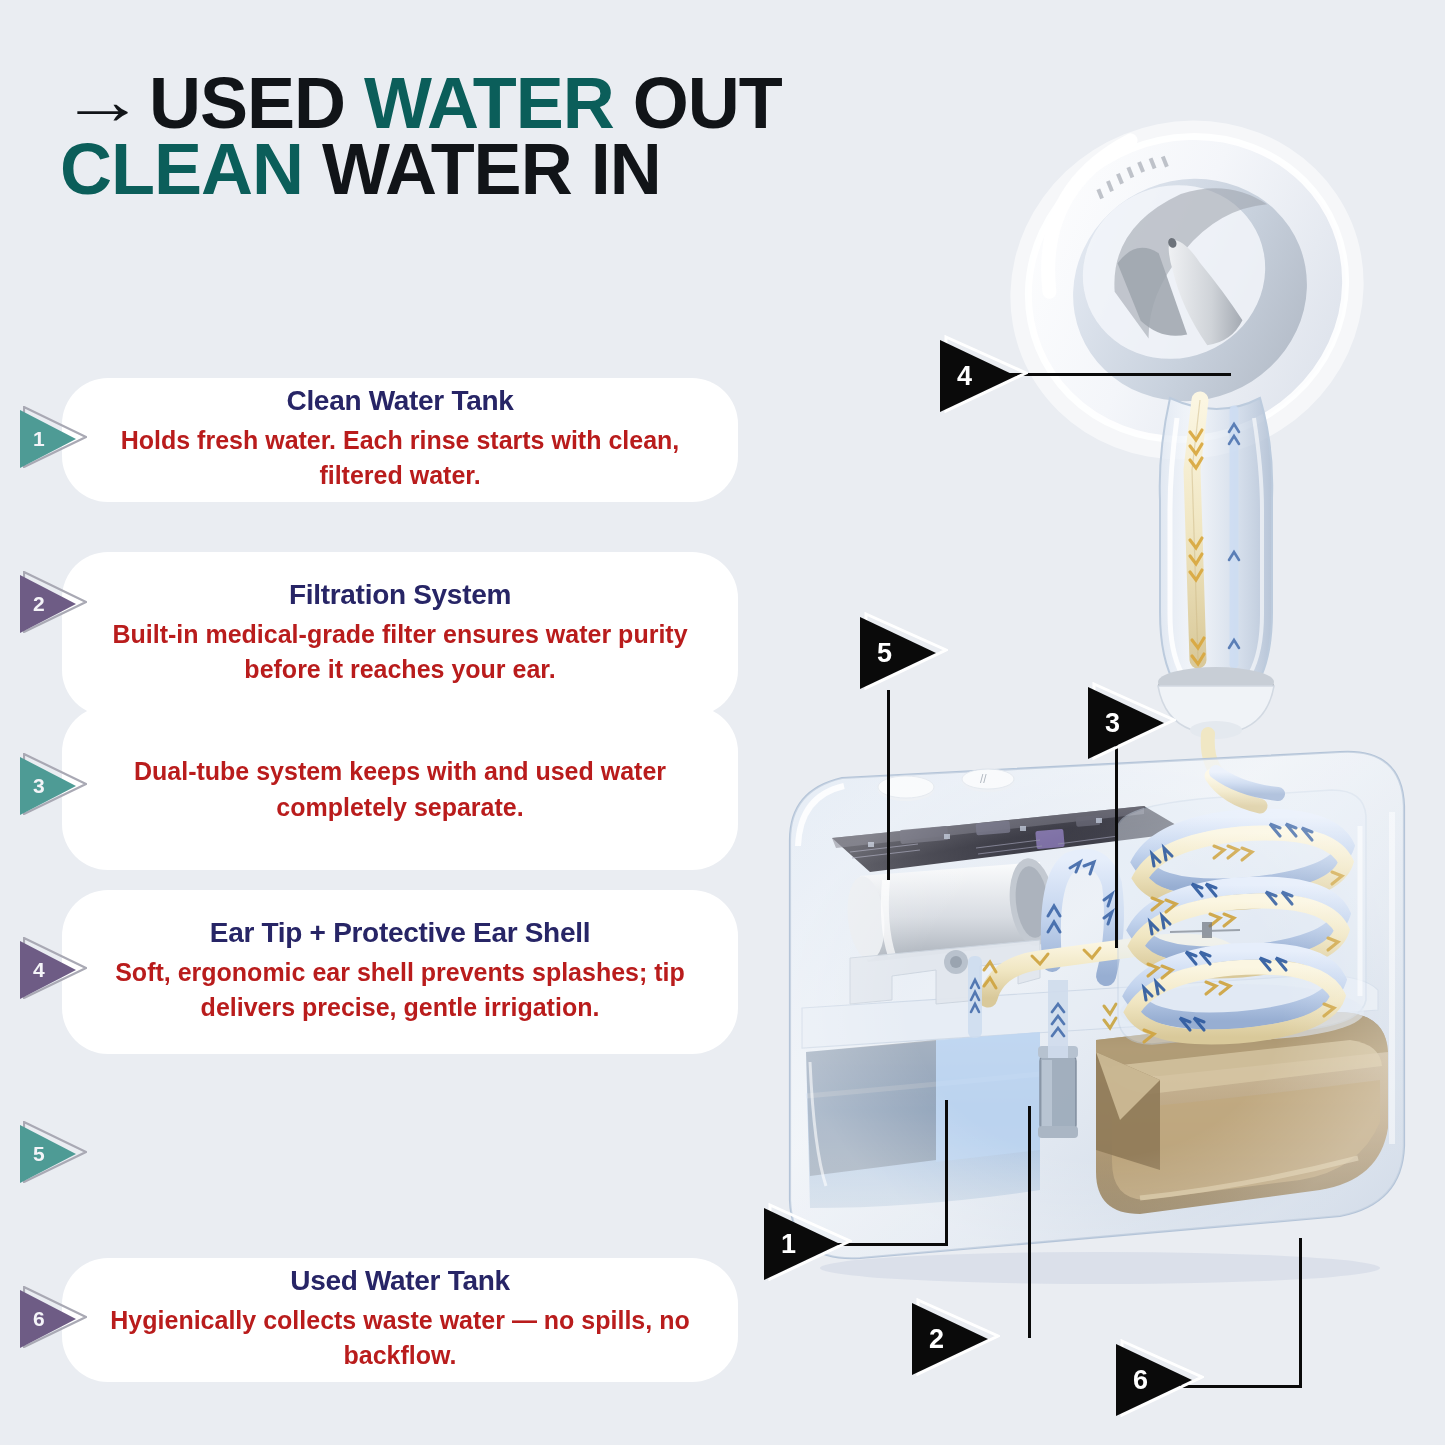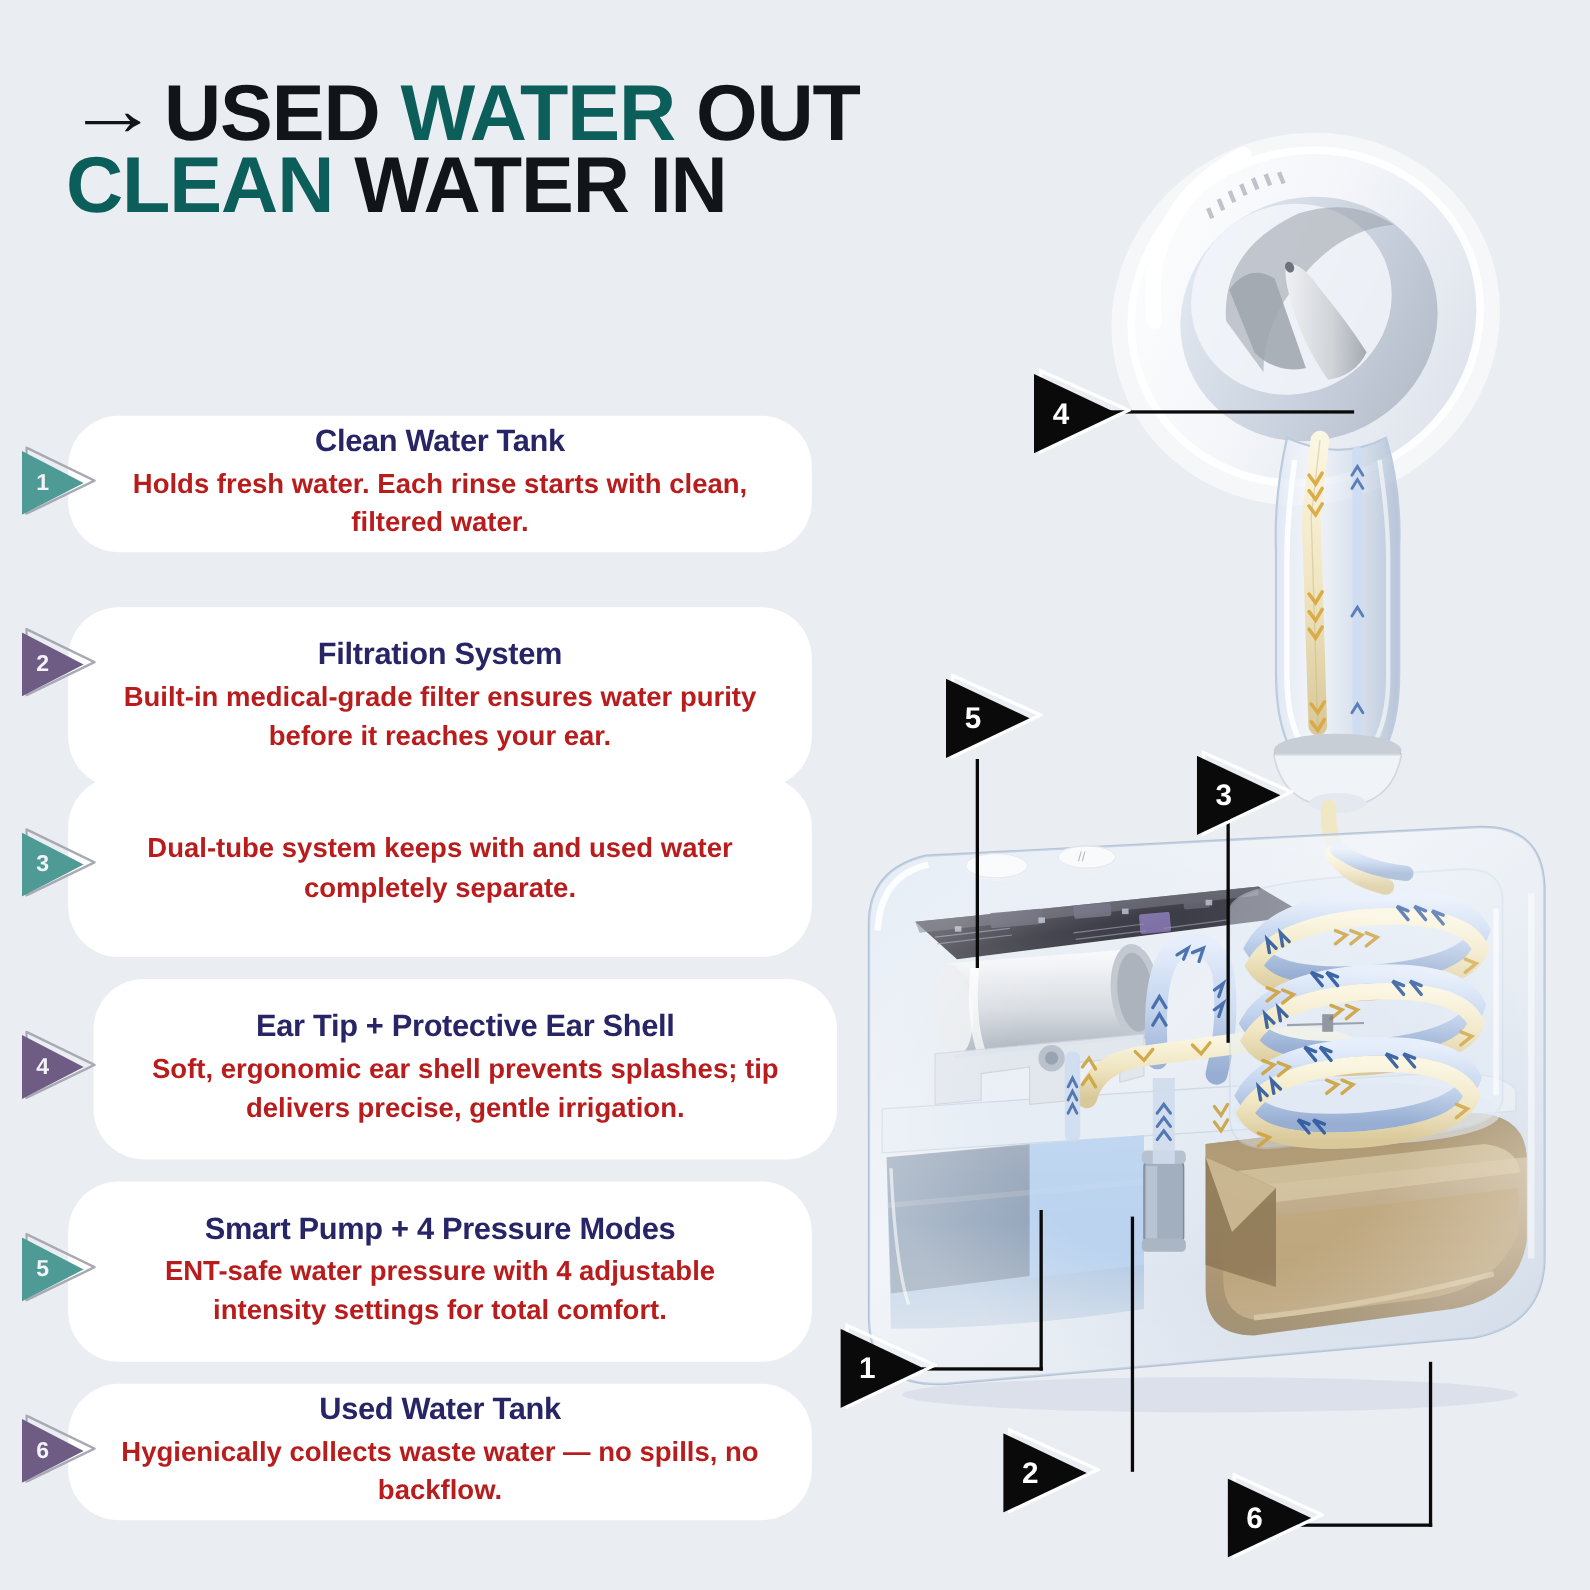--- a/index.html
+++ b/index.html
@@ -133,38 +133,34 @@
     <div class="flag" style="left:20px; top:757px;">
       <svg class="tri-outline" viewBox="0 0 64 62">
         <polygon points="1,1 63,31 1,61" fill="none" stroke="#a9a9b4" stroke-width="2.2"></polygon>
       </svg>
       <svg class="tri-fill" viewBox="0 0 58 58">
         <polygon points="0,0 56,29 0,58" fill="#4e9b95"></polygon>
       </svg>
       <div class="num">3</div>
     </div>
 
-    <div class="card" style="top:890px; height:164px;margin-left:23px;">
+    <div class="card" style="top:890px; height:164px;">
       <div class="card-title">Ear Tip + Protective Ear Shell</div>
       <div class="card-desc">Soft, ergonomic ear shell prevents splashes; tip delivers precise, gentle irrigation.</div>
     </div>
     <div class="flag" style="left:20px; top:941px;">
       <svg class="tri-outline" viewBox="0 0 64 62">
         <polygon points="1,1 63,31 1,61" fill="none" stroke="#a9a9b4" stroke-width="2.2"></polygon>
       </svg>
       <svg class="tri-fill" viewBox="0 0 58 58">
         <polygon points="0,0 56,29 0,58" fill="#6e5c85"></polygon>
       </svg>
       <div class="num">4</div>
     </div>
 
-    <div class="card" style="top:1074px; height:164px;">
-      <div class="card-title">Smart Pump + 4 Pressure Modes</div>
-      <div class="card-desc">ENT-safe water pressure with 4 adjustable intensity settings for total comfort.</div>
-    </div>
     <div class="flag" style="left:20px; top:1125px;">
       <svg class="tri-outline" viewBox="0 0 64 62">
         <polygon points="1,1 63,31 1,61" fill="none" stroke="#a9a9b4" stroke-width="2.2"></polygon>
       </svg>
       <svg class="tri-fill" viewBox="0 0 58 58">
         <polygon points="0,0 56,29 0,58" fill="#4e9b95"></polygon>
       </svg>
       <div class="num">5</div>
     </div>
 

